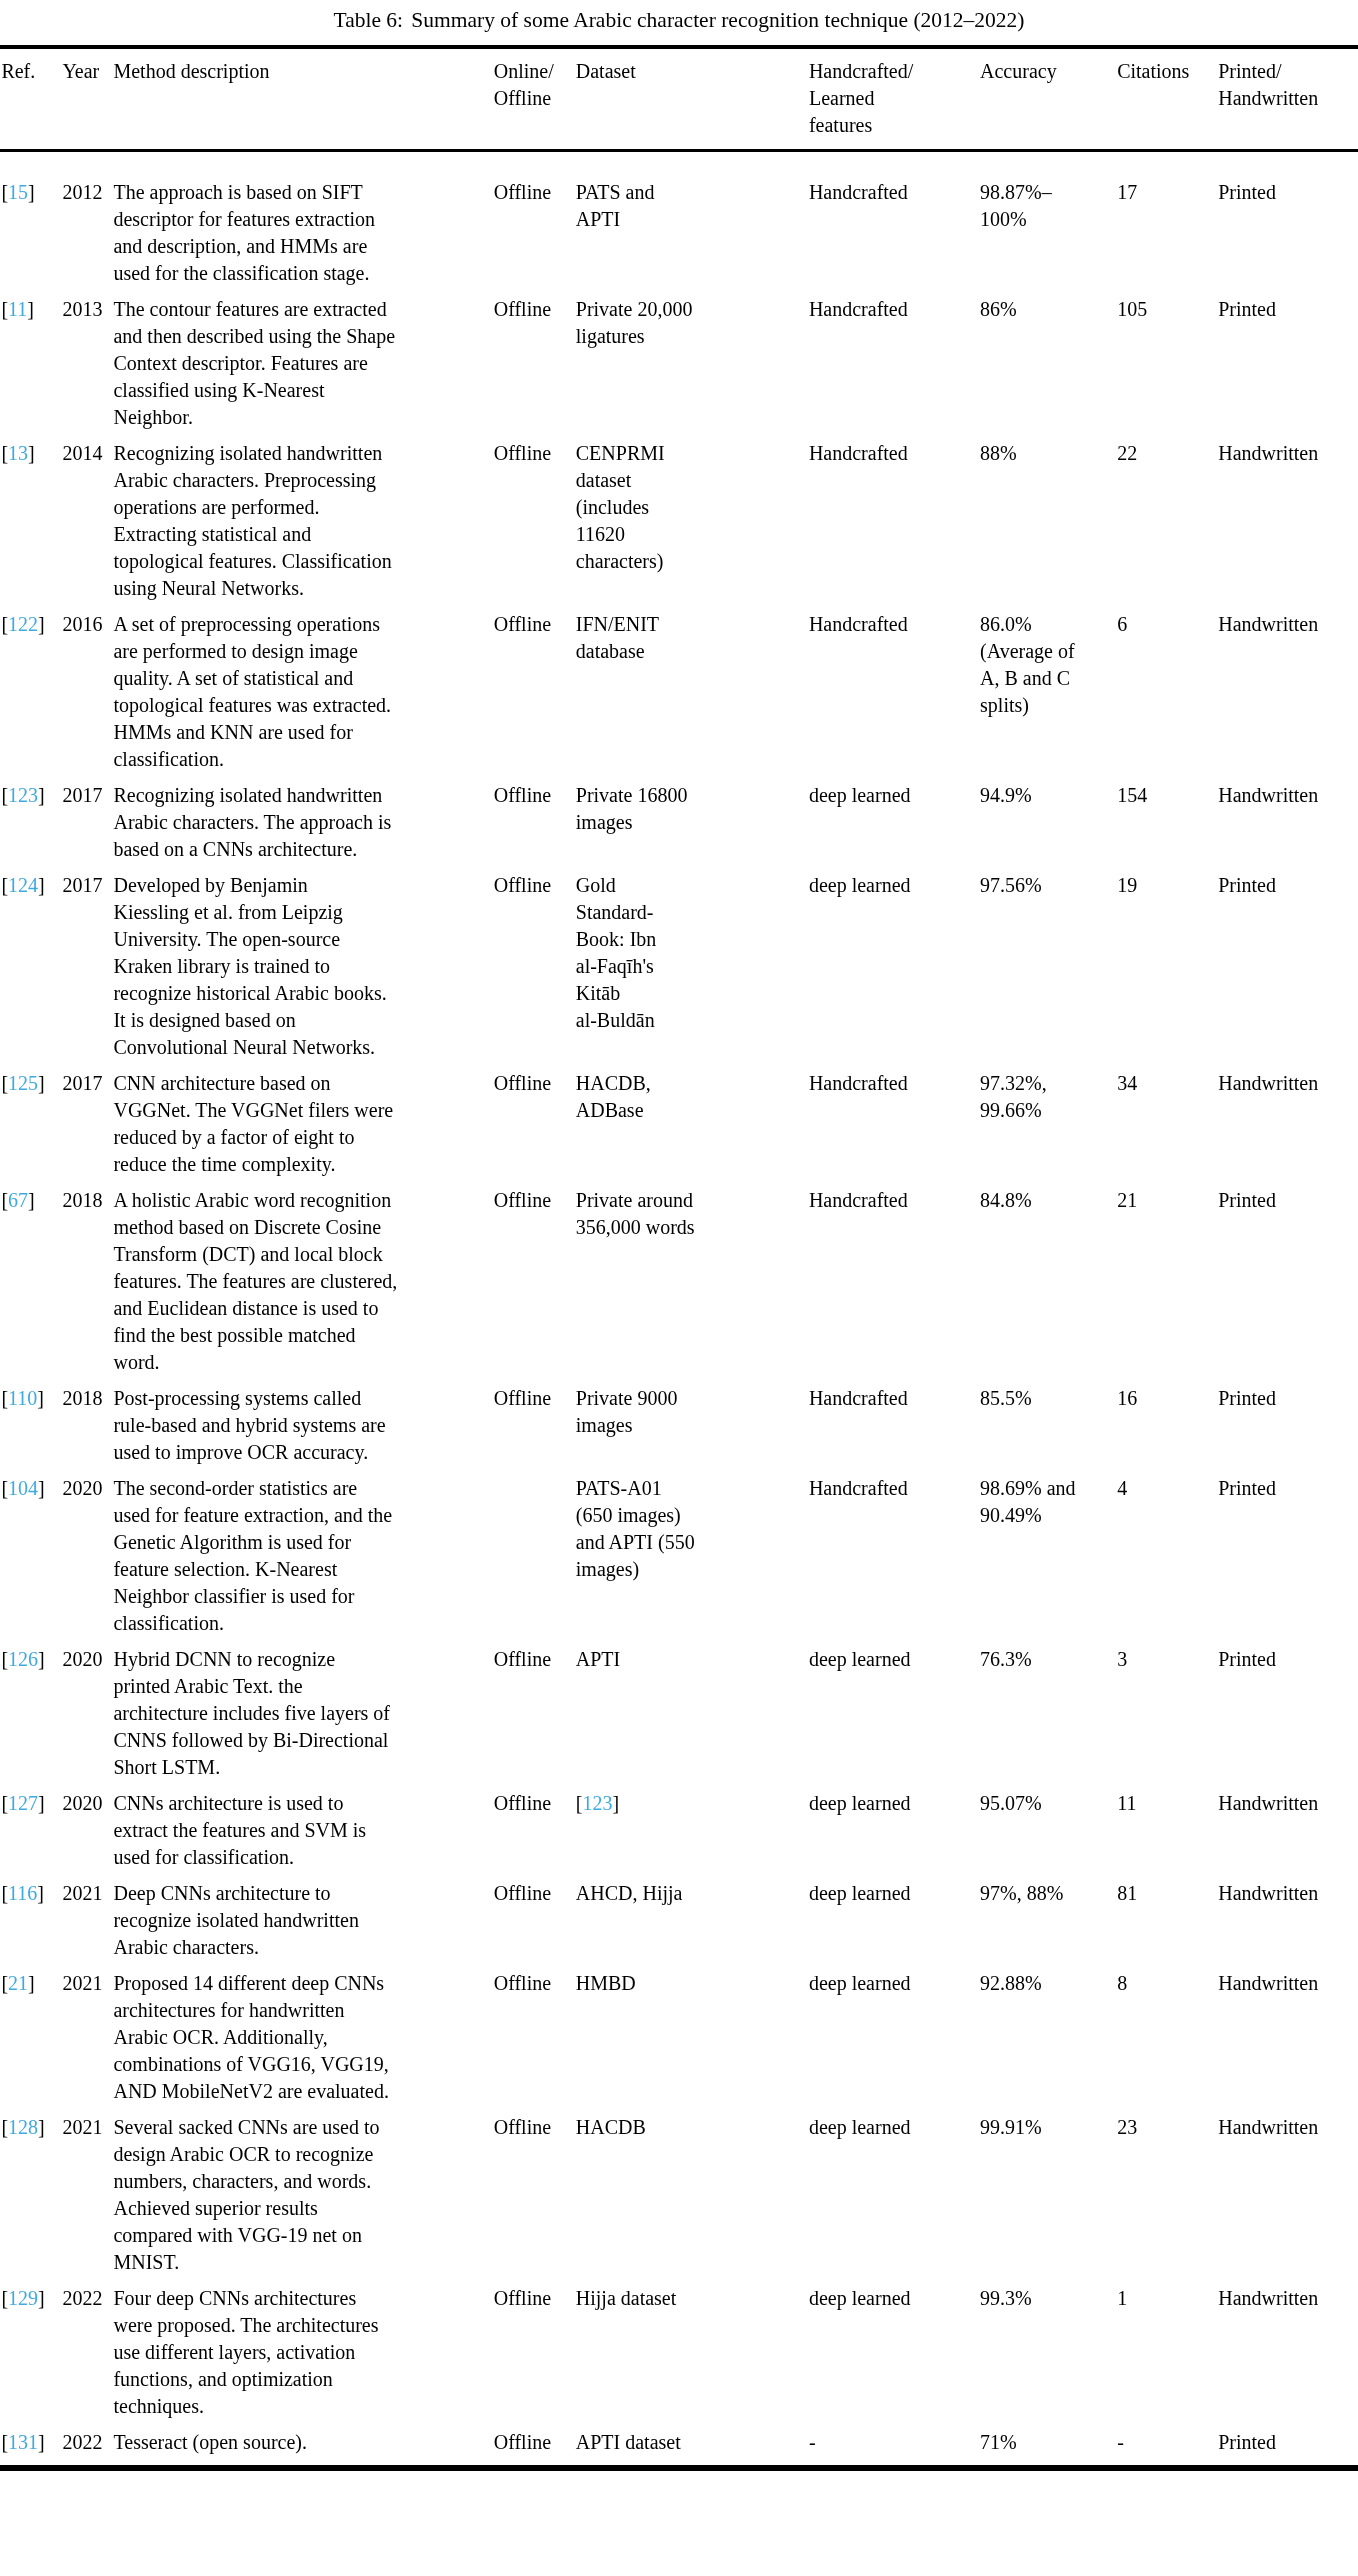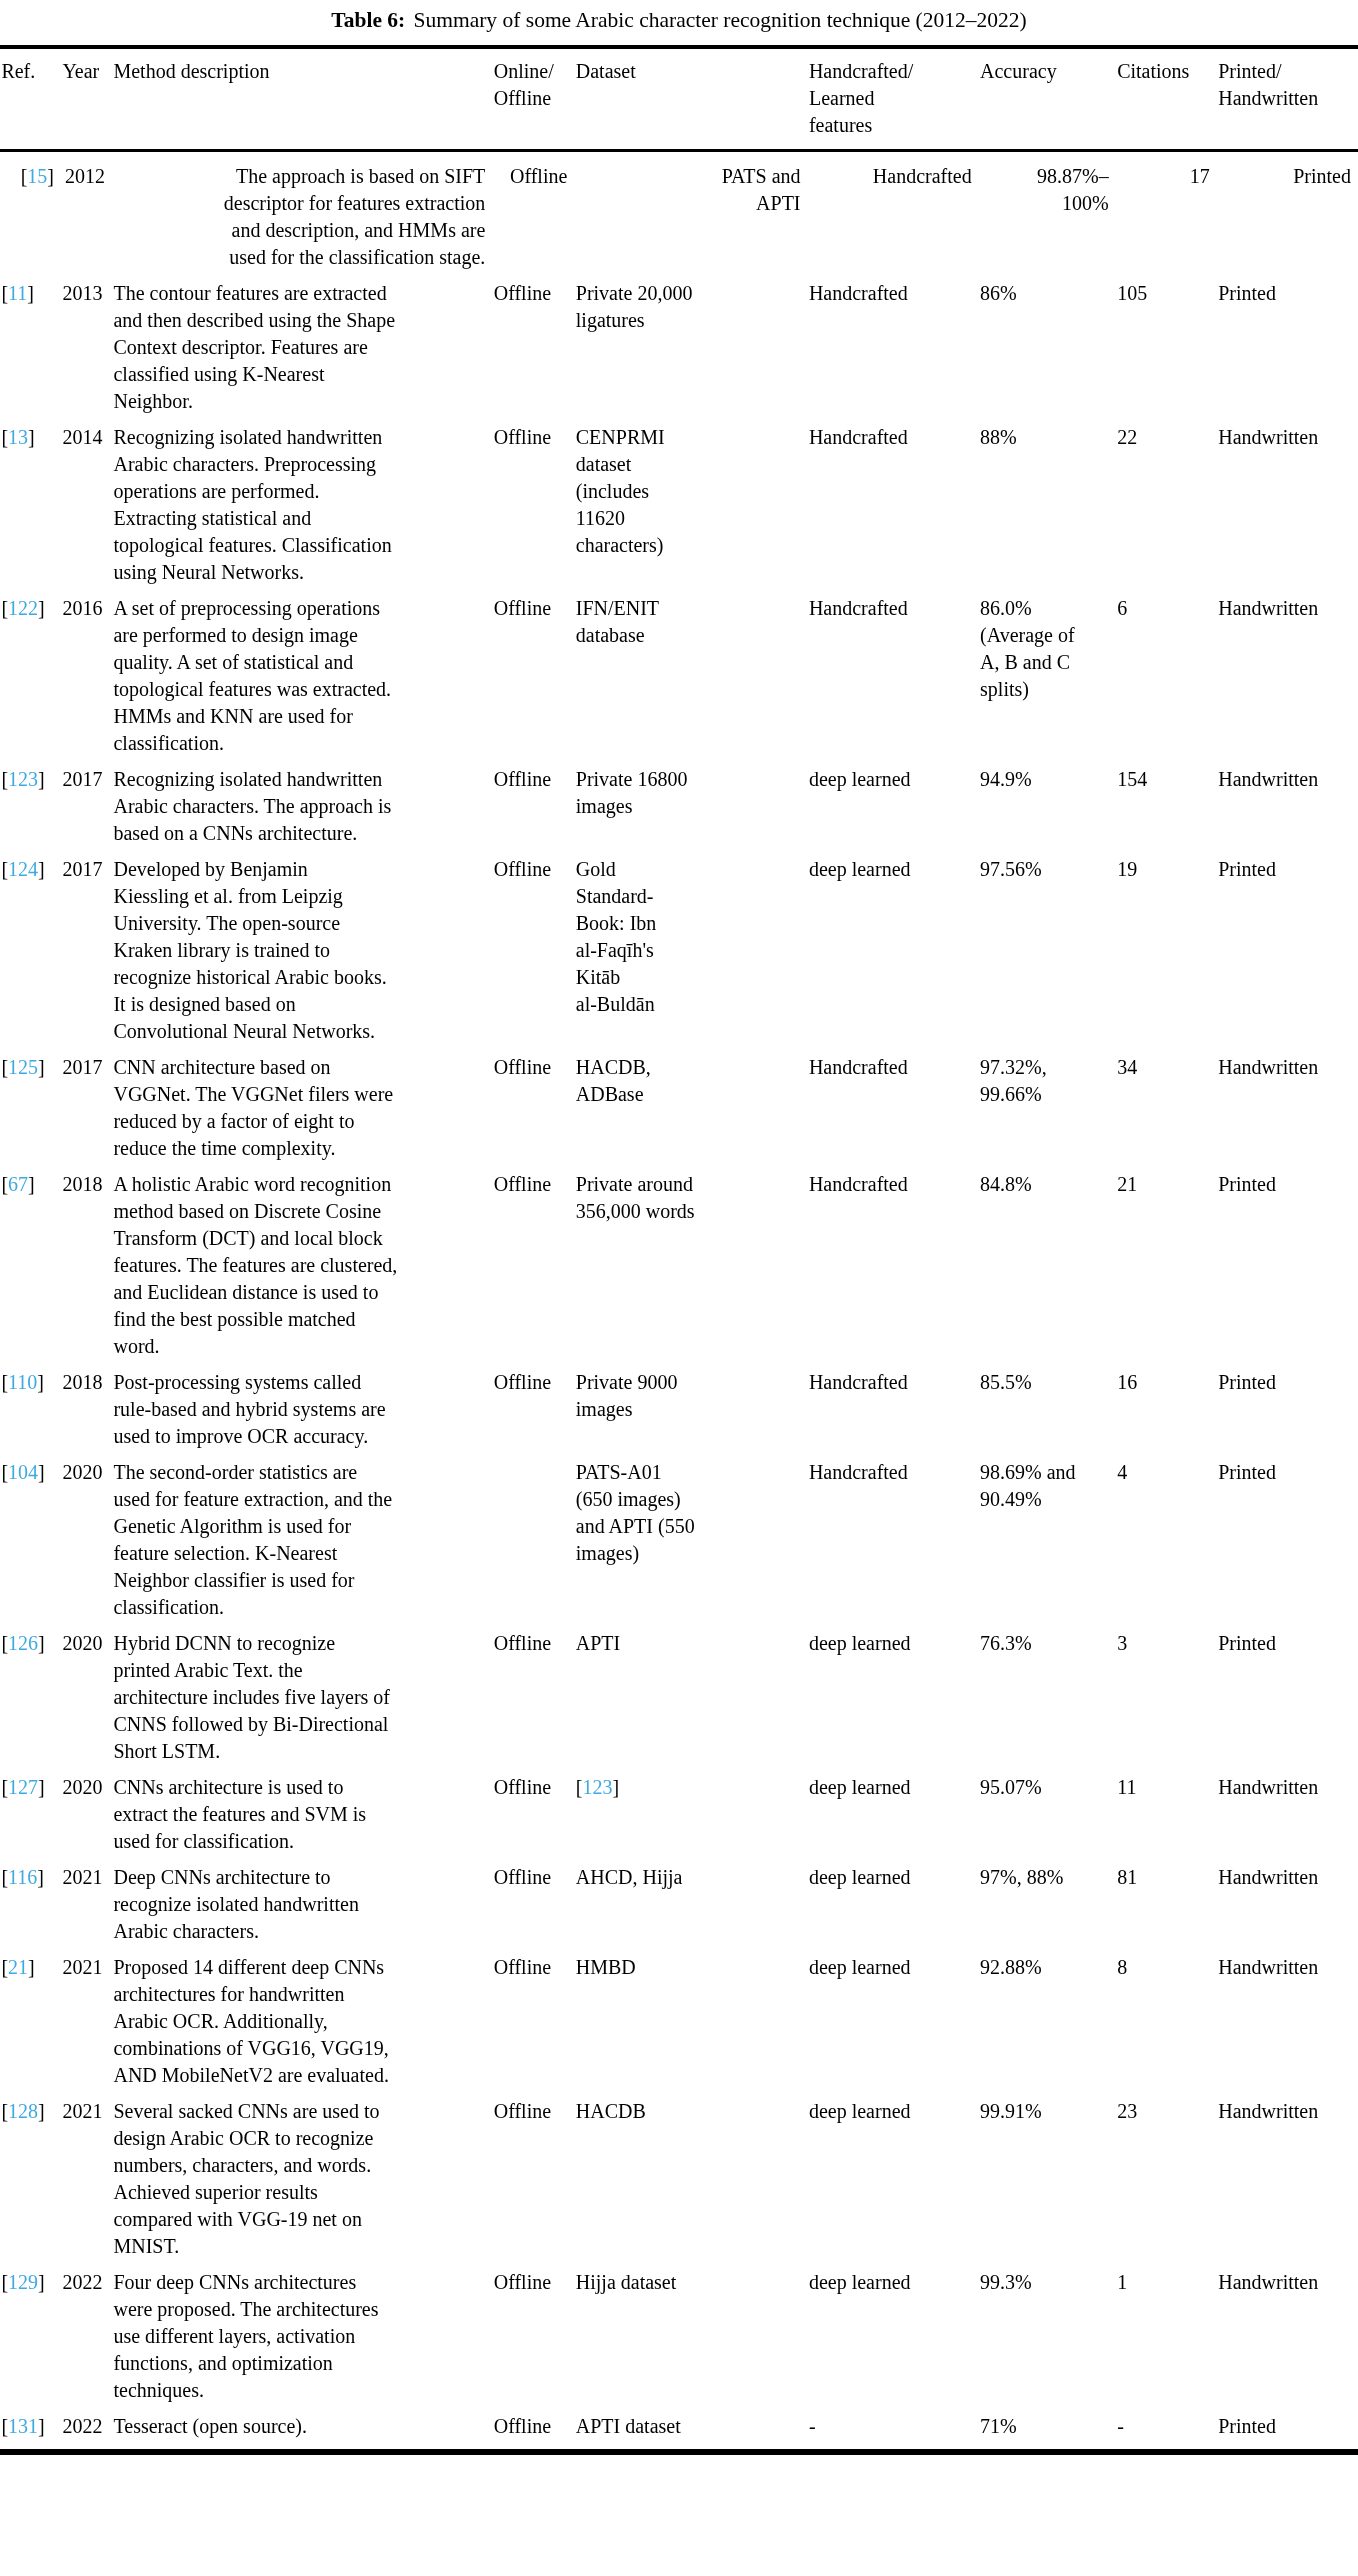--- a/index.html
+++ b/index.html
@@ -12,42 +12,42 @@
     font-size: 20px;
     line-height: 27px;
     box-sizing: border-box;
   }
   .caption {
     text-align: center;
     padding: 5.6px 0 11px 0;
     font-size: 21.5px;
     line-height: 28px;
   }
-  .caption .lbl { font-weight: bold; margin-right: 8.3px; }
+  .caption .lbl { font-weight: normal; margin-right: 8.3px; }
   table.summary {
     width: 1358px;
     border-collapse: collapse;
     table-layout: fixed;
     border-top: 4.2px solid #000000;
     border-bottom: 6.2px solid #000000;
   }
   thead th {
     border-bottom: 3.5px solid #000000;
     font-weight: normal;
     padding: 9.7px 7px 9.7px 1.4px;
     margin-left: 16px;
   }
   th, td {
     vertical-align: top;
     text-align: left;
     white-space: pre-line;
     overflow: hidden;
   }
   td { padding: 0 7px 9px 1.4px; }
-  tbody tr:first-child td { padding-top: 11px; text-align: right; }
+  tbody tr:first-child td { padding-top: 27px; }
   .cite { color: var(--link-color, #3fa9e1); }
 </style>
 </head>
 <body>
 
 <div class="page">
   <div class="caption">
     <span class="lbl">Table 6:</span><span>Summary of some Arabic character recognition technique (2012–2022)</span>
   </div>
 

